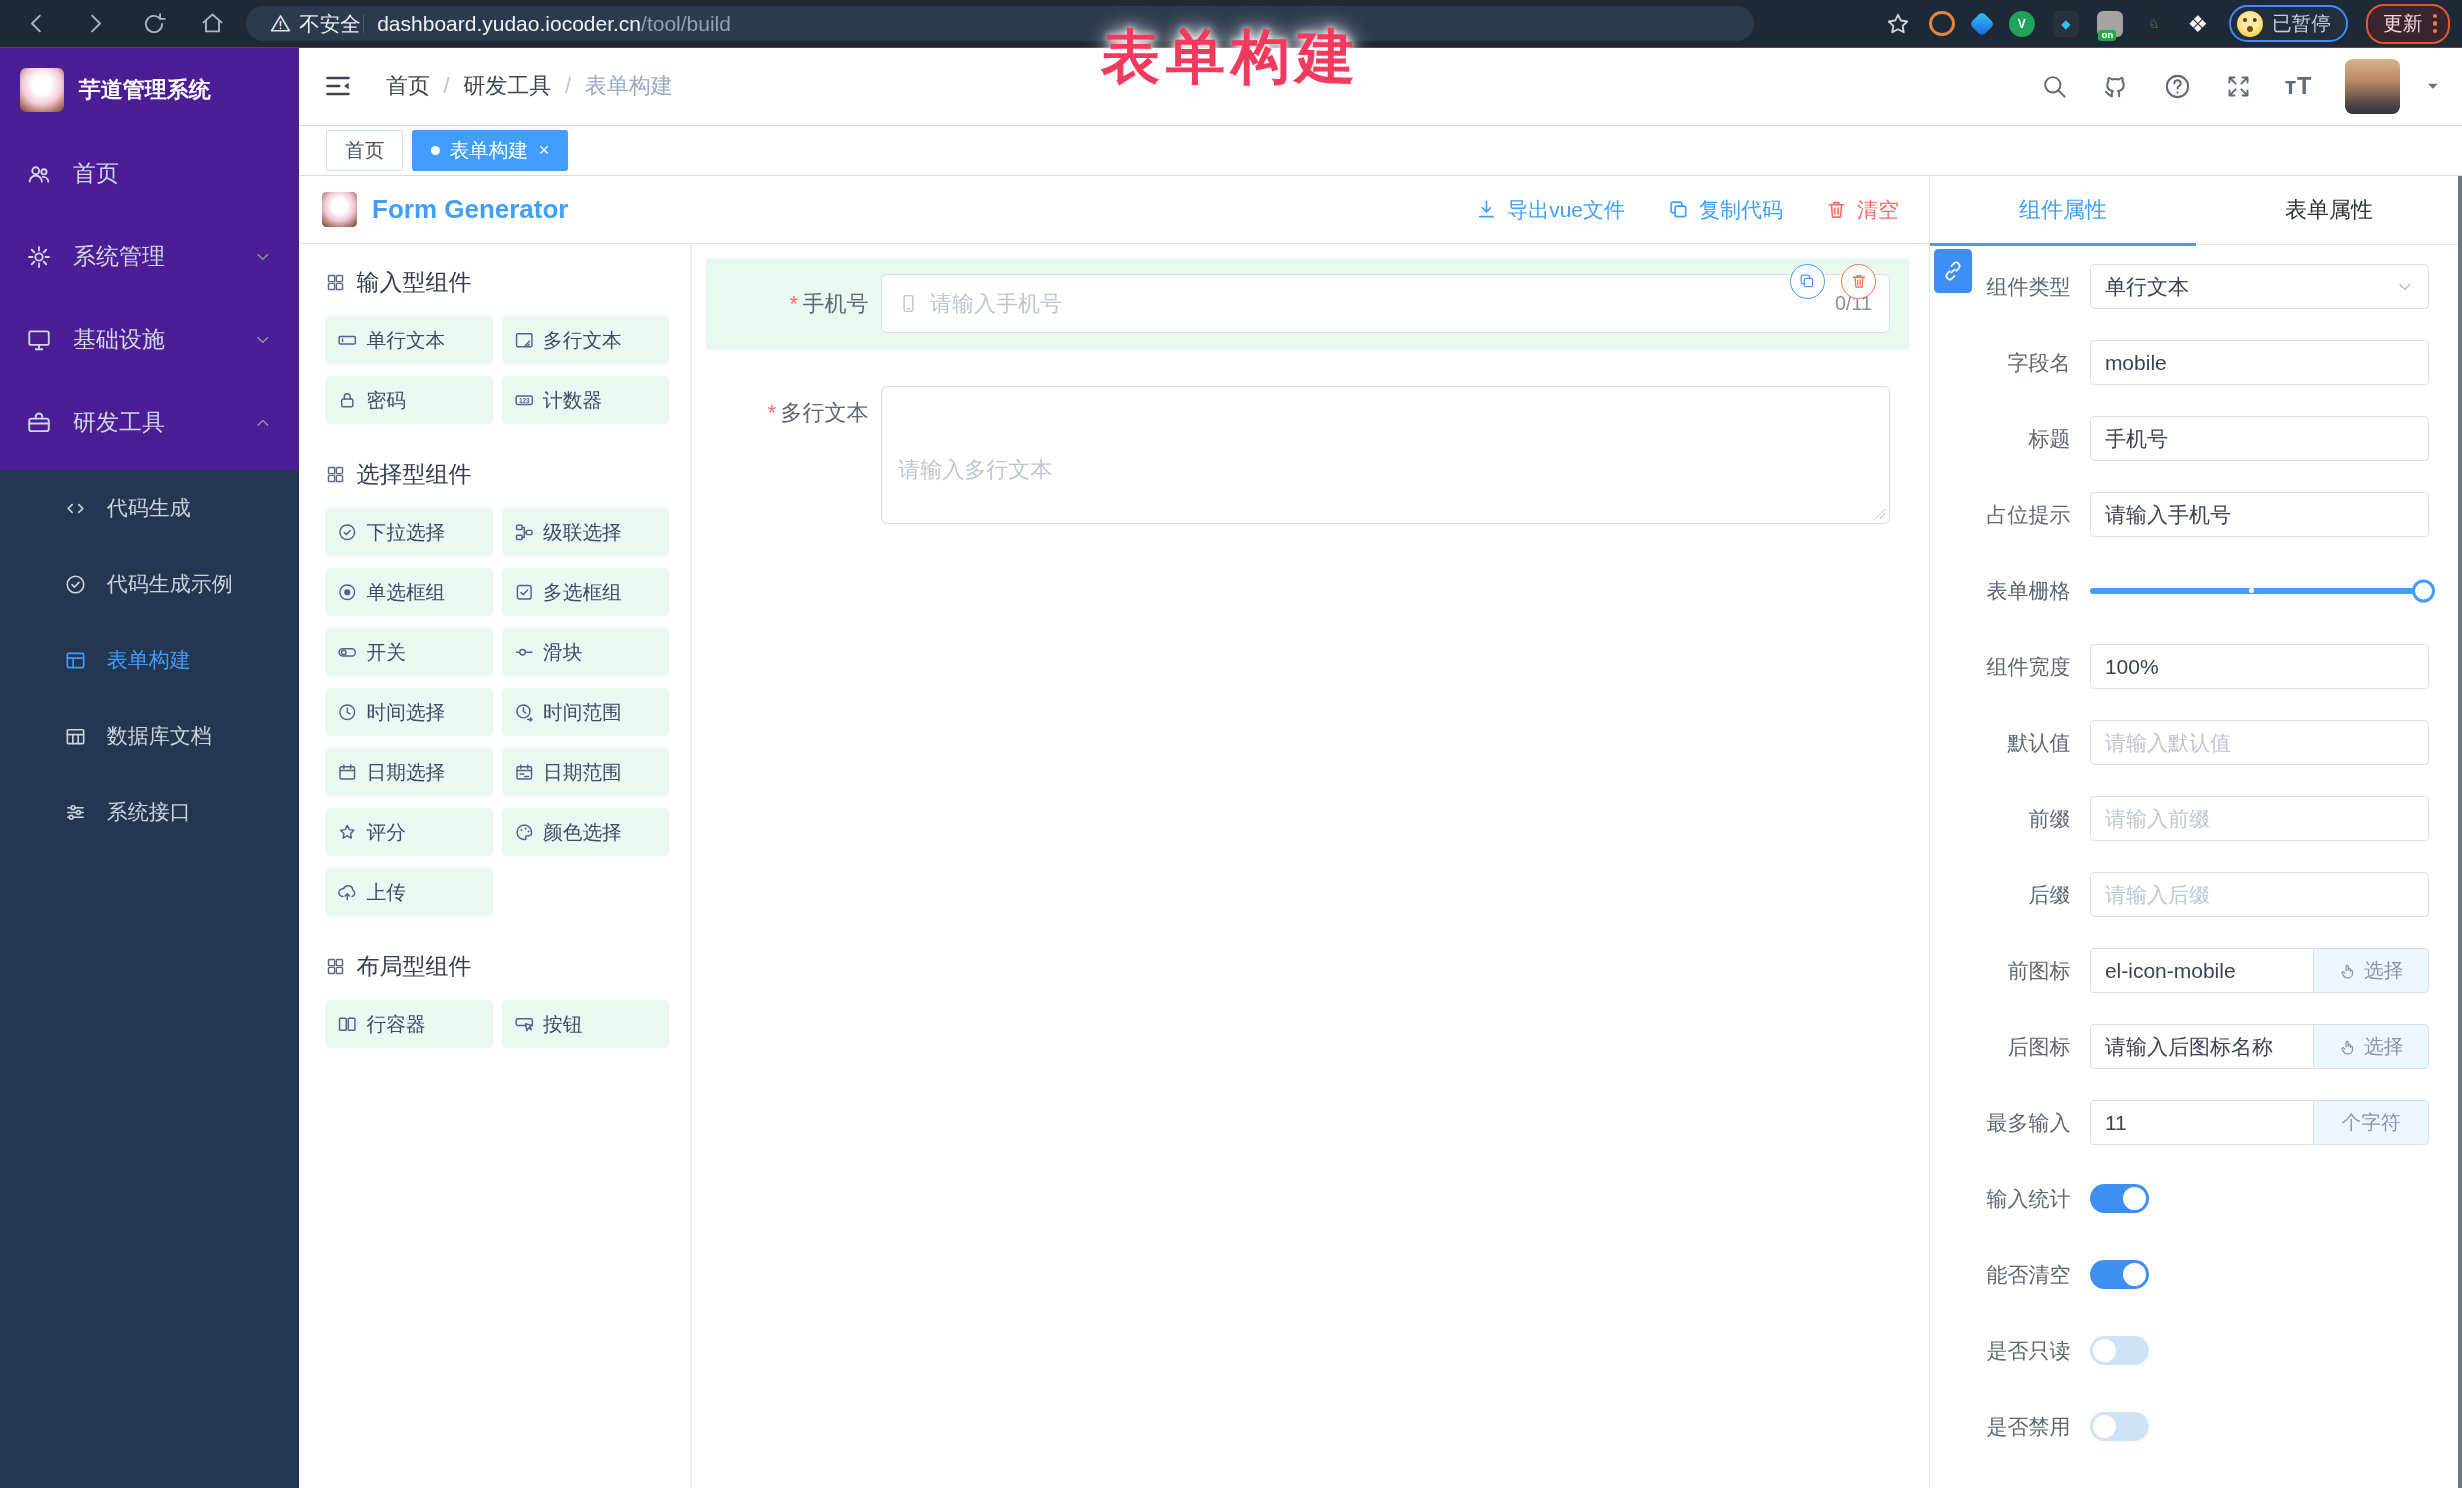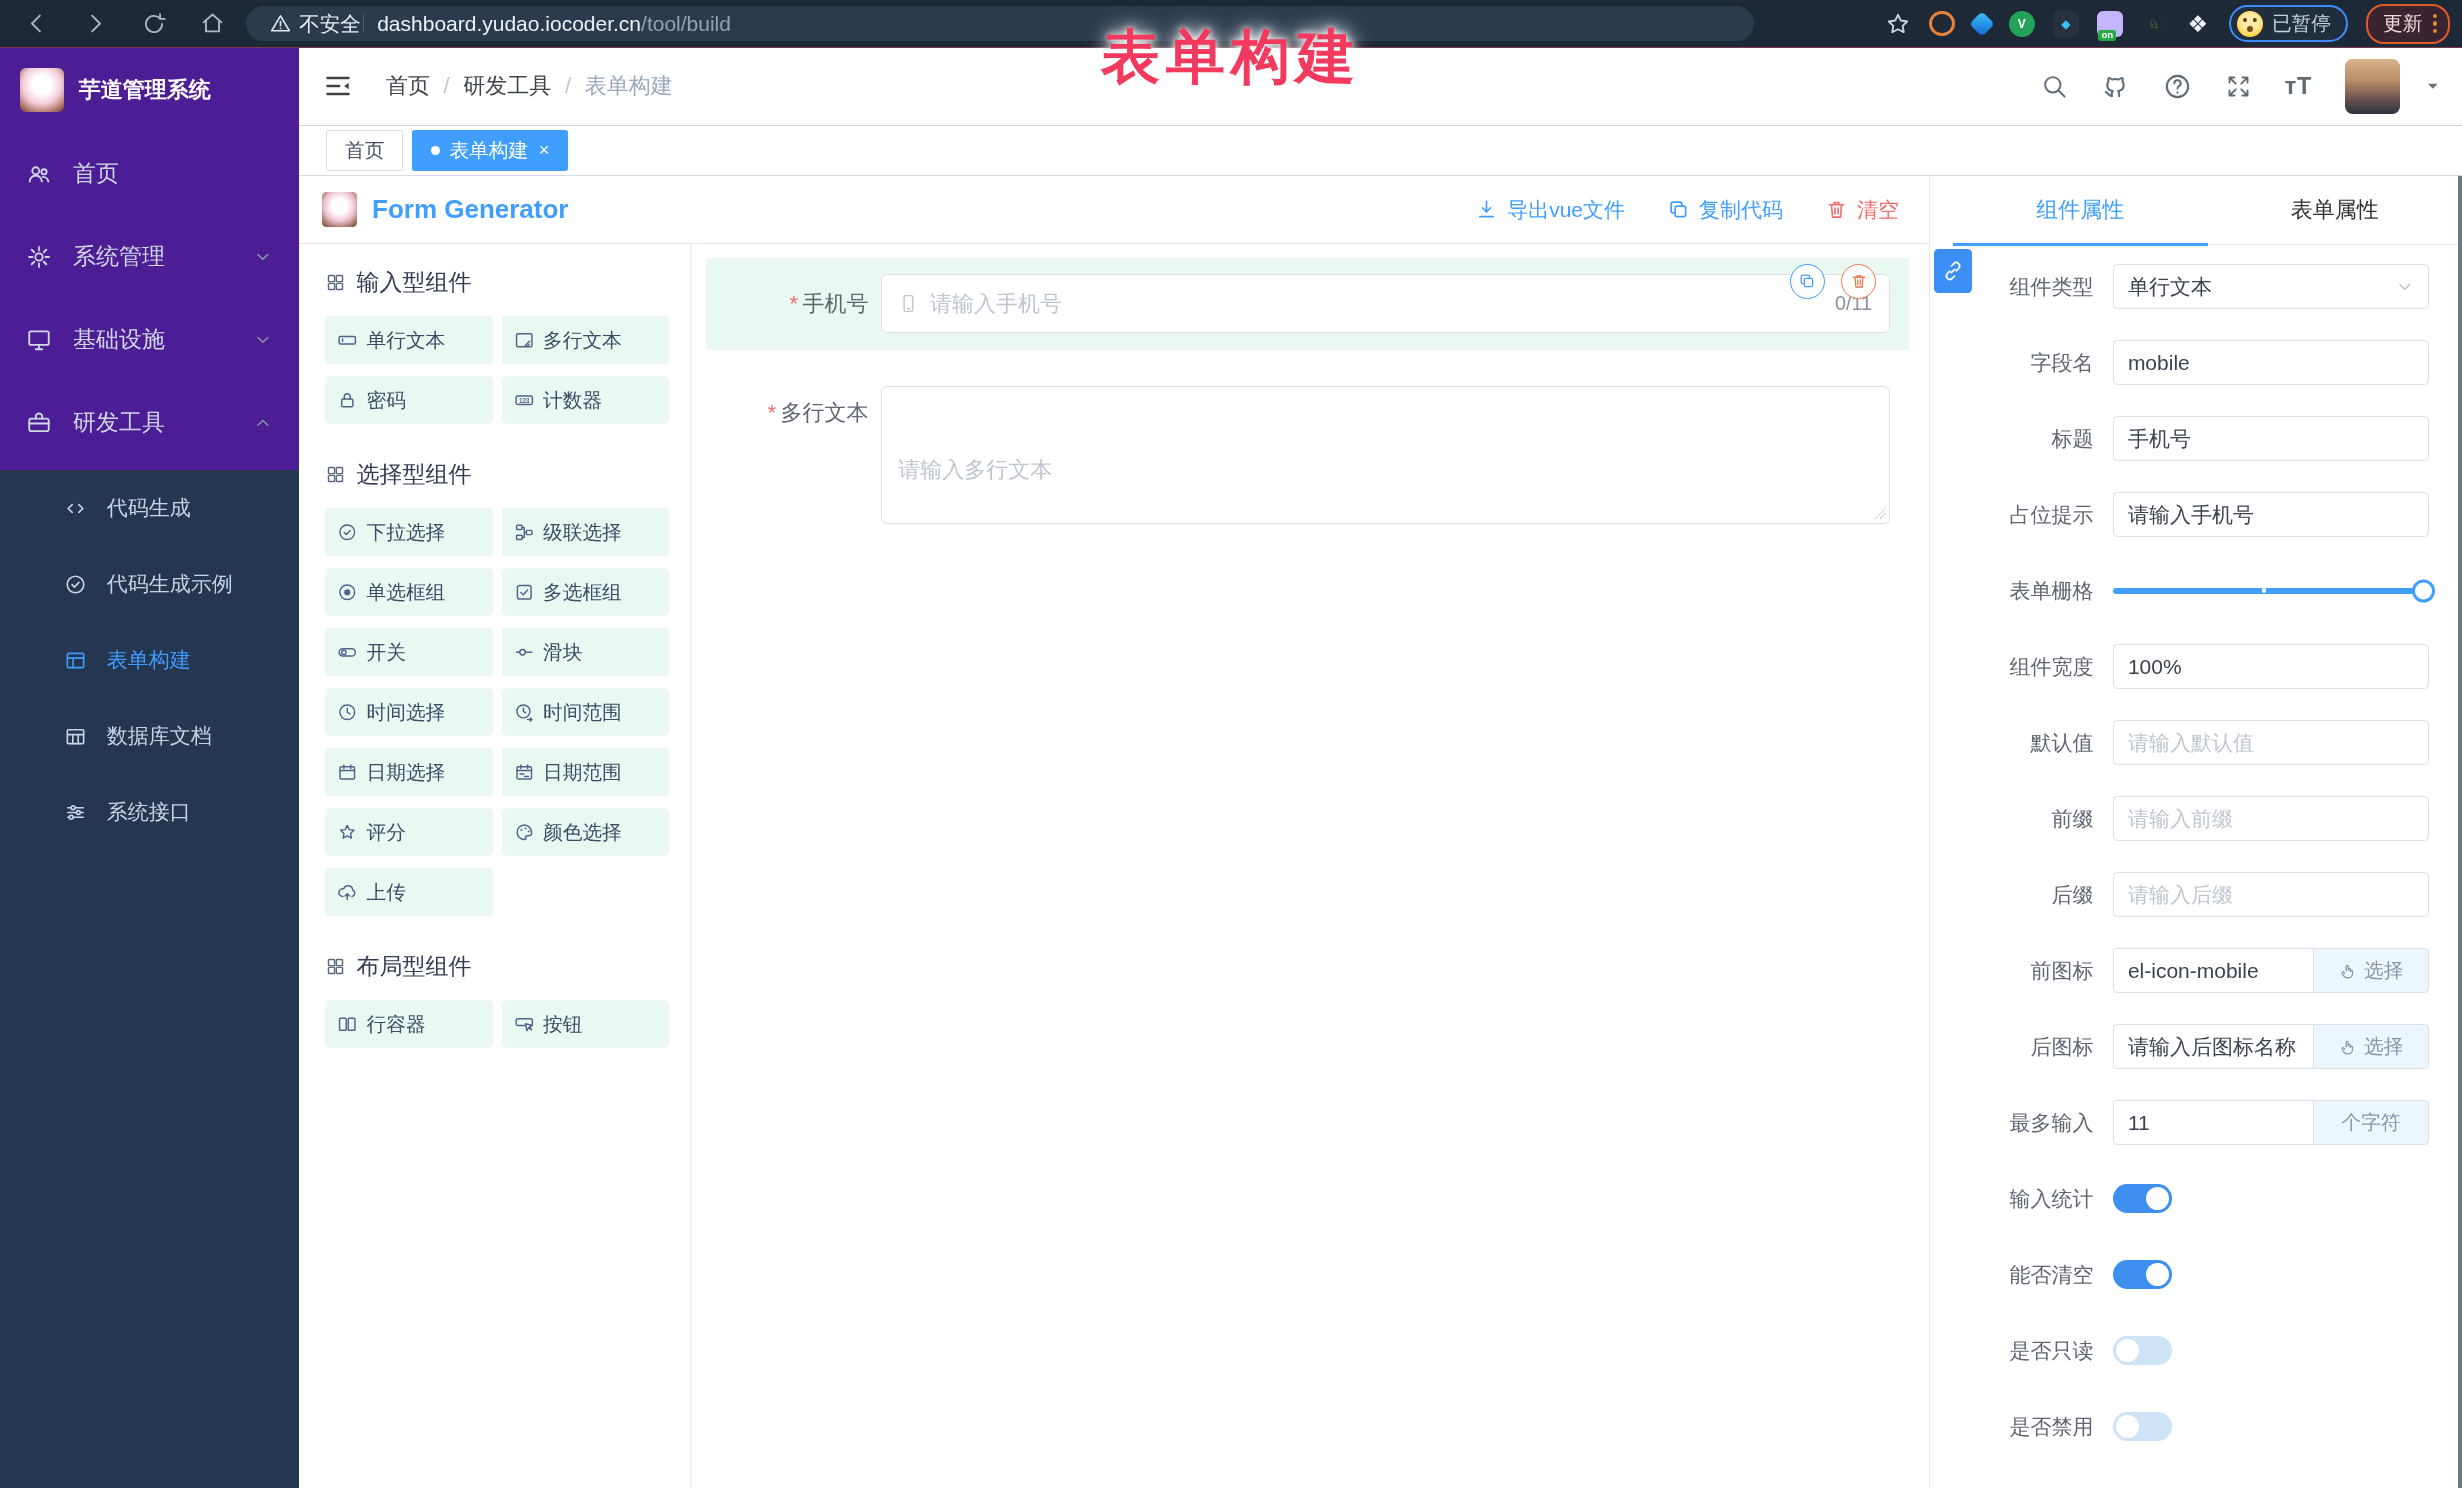--- a/index.html
+++ b/index.html
@@ -15,21 +15,21 @@
   .insecure{font-size:20.5px;color:#e9eef4;margin-right:2px;}
   .pilldiv{width:0.8px;height:19.7px;background:#4a5b70;margin-right:13.6px;}
   .urlhost{font-size:21px;color:#eef2f7;}
   .urlpath{font-size:21px;color:#93a1b2;}
   .chromeright{margin-left:auto;display:flex;align-items:center;gap:18px;padding-right:12px;color:#cdd6e0;}
   .ext{width:26px;height:26px;border-radius:6px;display:grid;place-items:center;font-size:12px;font-weight:bold;color:#fff;}
   .ext1{border:3px solid #e8833a;border-radius:50%;width:19.7px;height:19.7px;}
   .ext2{background:linear-gradient(135deg,#39c2f7,#1565d8);border-radius:4.5px;transform:rotate(45deg);width:18px;height:18px;}
   .ext3{background:#21a35a;border-radius:50%;}
   .ext4{background:#27323e;color:#35c3f0;}
-  .ext5{background:#c4b5fd;position:relative;}
+  .ext5{background:#a3a3a3;position:relative;}
   .ext5 .onbadge{position:absolute;bottom:-4.5px;left:1.5px;background:#27aa45;color:#fff;font-size:9.8px;border-radius:3px;padding:0.8px 3px;line-height:1;}
   .ext6{background:#1f2a36;color:#79c843;}
   .ext7{color:#f2f5f8;font-size:23px;}
   .pausedpill{display:flex;align-items:center;gap:9px;border:2.3px solid #3f8cff;border-radius:19.7px;background:#212e3d;padding:3px 15px 3px 6px;}
   .face{width:26px;height:26px;border-radius:50%;background:radial-gradient(circle at 50% 42%,#ffe9a8 0 40%,#ffd23e 75%,#eab320 100%);position:relative;}
   .face:before{content:"";position:absolute;left:6px;top:7.6px;width:3.8px;height:3.8px;border-radius:50%;background:#5a3d10;box-shadow:9.8px 0 0 #5a3d10;}
   .face:after{content:"";position:absolute;left:9.8px;top:15px;width:6px;height:6px;border-radius:50%;background:#7a4d12;}
   .pausedpill span{font-size:19.7px;color:#c6d1dd;}
   .updatepill{display:flex;align-items:center;gap:10.6px;border:2.3px solid #e05a2b;border-radius:18px;background:#3a2430;padding:4.5px 10.6px 4.5px 15px;}
   .updatepill span{font-size:19.7px;color:#f0d9d9;}
@@ -106,21 +106,21 @@
   .crow.tarow{margin-top:36px;align-items:flex-start;}
   .crow.tarow .flabel{padding-top:12px;}
   .tactrl{height:138px;align-items:center;padding-top:31px;position:relative;}
   .resize{position:absolute;right:3.8px;bottom:3.8px;width:12px;height:12px;background:
     linear-gradient(135deg,transparent 0 55%,#c9ced6 55% 62%,transparent 62% 75%,#c9ced6 75% 82%,transparent 82%);}
   .crow.casrow{margin-top:65px;height:61px;}
   .crow.casrow .fctrl{height:59px;}
   .chevps{margin-left:auto;color:#b9c0ca;}
 
   
-  .rightpanel{position:absolute;left:1929px;top:176px;width:533px;height:1312px;background:#fff;border-left:0.8px solid #e4e7ed;box-sizing:border-box;padding-left:23px;}
+  .rightpanel{position:absolute;left:1929px;top:176px;width:533px;height:1312px;background:#fff;border-left:0.8px solid #e4e7ed;box-sizing:border-box;}
   .ptabs{height:68px;display:flex;border-bottom:1.5px solid #e4e7ed;position:relative;}
   .ptab{flex:1;display:flex;align-items:center;justify-content:center;font-size:22px;color:#303133;cursor:pointer;}
   .ptab.active{color:#409eff;}
   .ptabline{position:absolute;left:0;bottom:-1.5px;width:50%;height:3px;background:#409eff;}
   .linkbtn{position:absolute;left:3.8px;top:73px;width:38px;height:44px;background:#3d8ef5;border-radius:4.5px;display:grid;place-items:center;color:#fff;cursor:pointer;z-index:2;}
   .pform{padding:18px 33px 0 10.6px;}
   .prow{display:flex;align-items:center;height:47px;margin-bottom:29px;}
   .plabel{width:130px;text-align:right;font-size:21px;color:#5f6672;margin-right:19.7px;flex:none;}
   .pctrl{flex:1;height:45px;border:0.8px solid #dcdfe6;border-radius:4.5px;display:flex;align-items:center;padding:0 13.6px;font-size:21px;color:#3c4350;box-sizing:border-box;background:#fff;}
   .pctrl .phv{color:#bfc6d0;}

